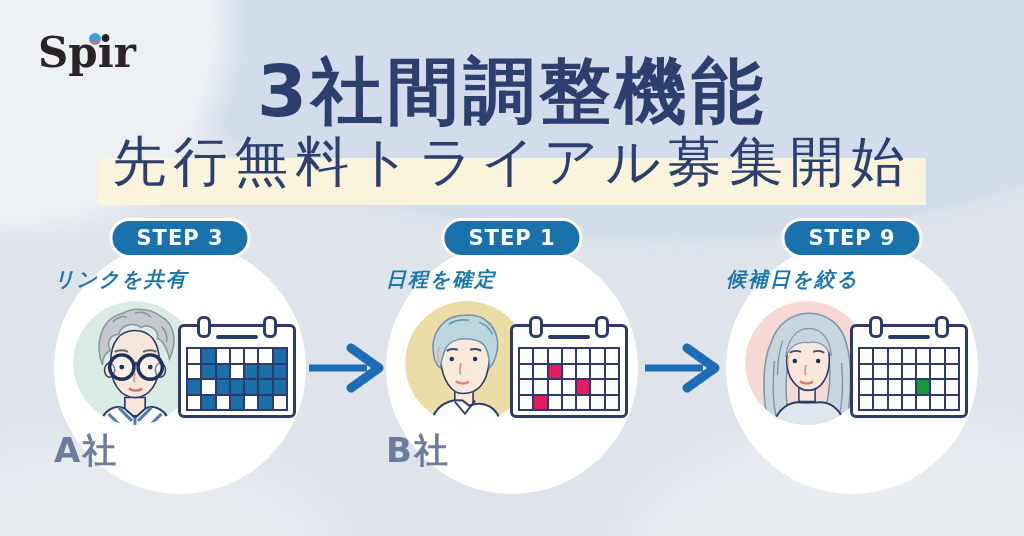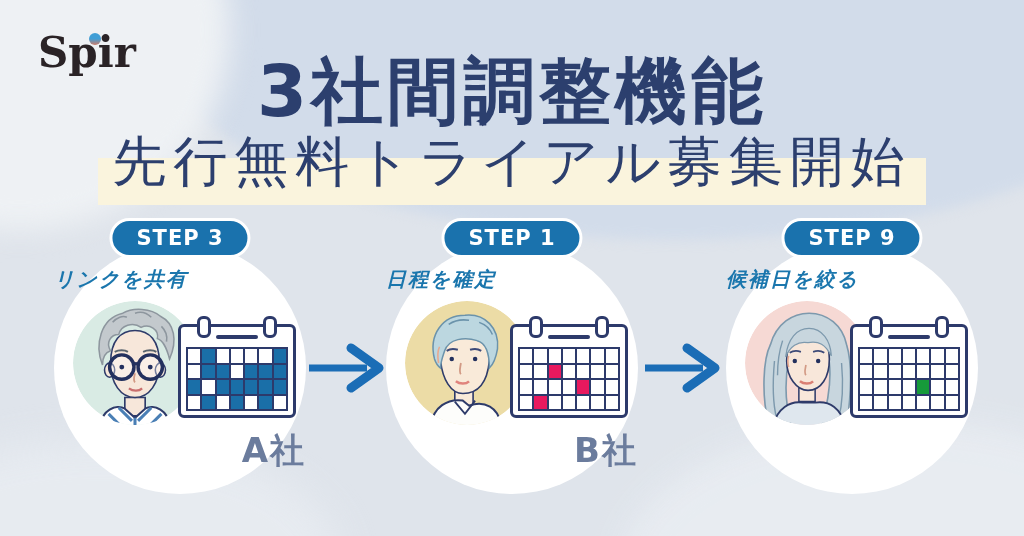--- a/index.html
+++ b/index.html
@@ -34,21 +34,21 @@
   .step-card{position:absolute;top:242px;width:252px;height:252px;border-radius:50%;
     background:var(--c-circle,#ffffff);}
   .step-card.s0{left:54px;}
   .step-card.s1{left:386px;}
   .step-card.s2{left:726px;}
   .step-badge{position:absolute;top:-24px;left:50%;transform:translateX(-50%);
     background:var(--c-badge,#1a72ad);color:#fff;font-weight:bold;font-size:21px;
     letter-spacing:1px;padding:5px 24px;border-radius:24px;border:3px solid #fff;white-space:nowrap;}
   .step-label{position:absolute;top:24px;left:0;width:100%;
     font-size:20px;font-weight:bold;color:var(--c-label,#1a76ad);letter-spacing:2px;font-style:italic;}
-  .company{position:absolute;bottom:20px;left:0;width:100%;text-align:right;
+  .company{position:absolute;bottom:20px;left:0;width:100%;text-align:left;
     font-size:34px;font-weight:bold;color:var(--c-company,#6b7c9d);letter-spacing:2px;}
   .avatar{position:absolute;left:18px;top:58px;width:126px;height:126px;}
   
   .calendar{position:absolute;left:124px;top:82px;width:118px;height:94px;
     background:#fff;border:3px solid var(--c-cal-border,#2d3a6b);border-radius:6px;box-sizing:border-box;}
   .cal-ring{position:absolute;top:-11px;width:8px;height:16px;background:#fff;
     border:3px solid var(--c-cal-border,#2d3a6b);border-radius:6px;}
   .cal-ring.left{left:16px;}
   .cal-ring.right{right:16px;}
   .cal-topline{position:absolute;top:8px;left:50%;transform:translateX(-50%);

